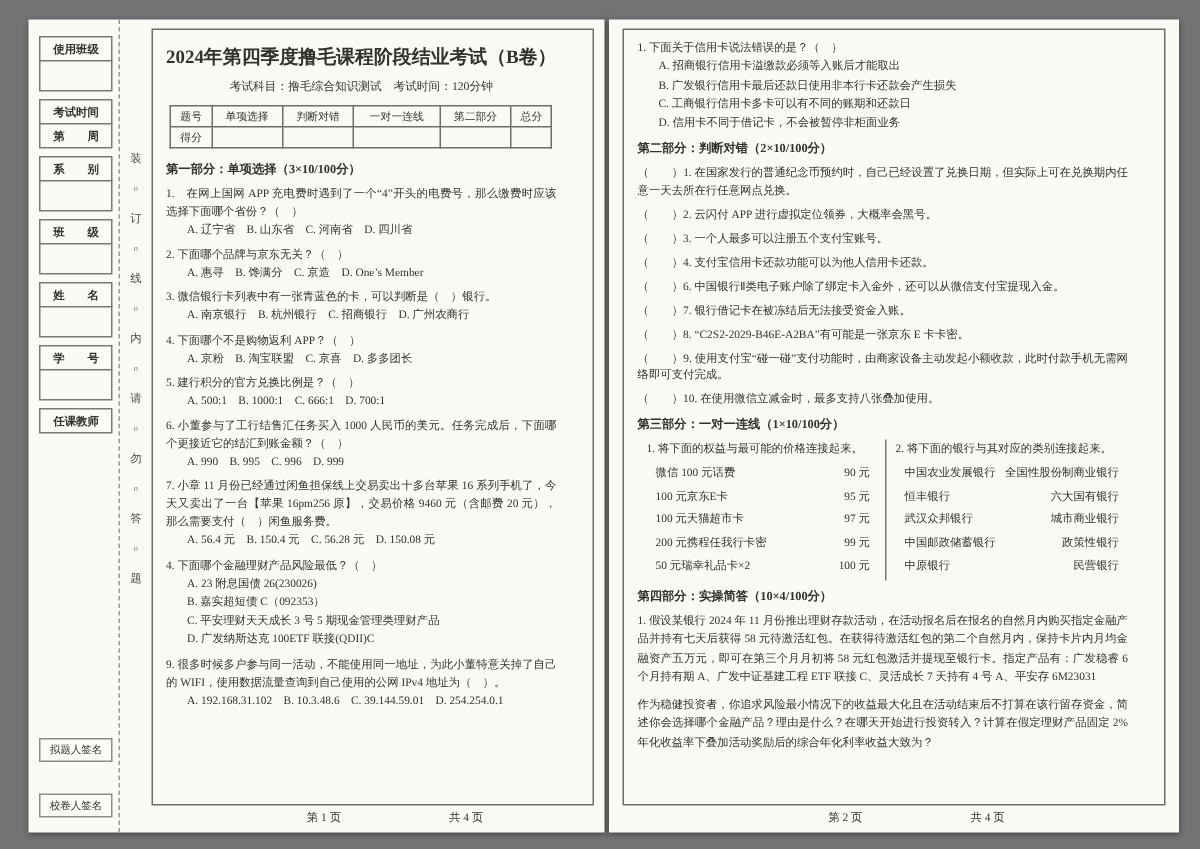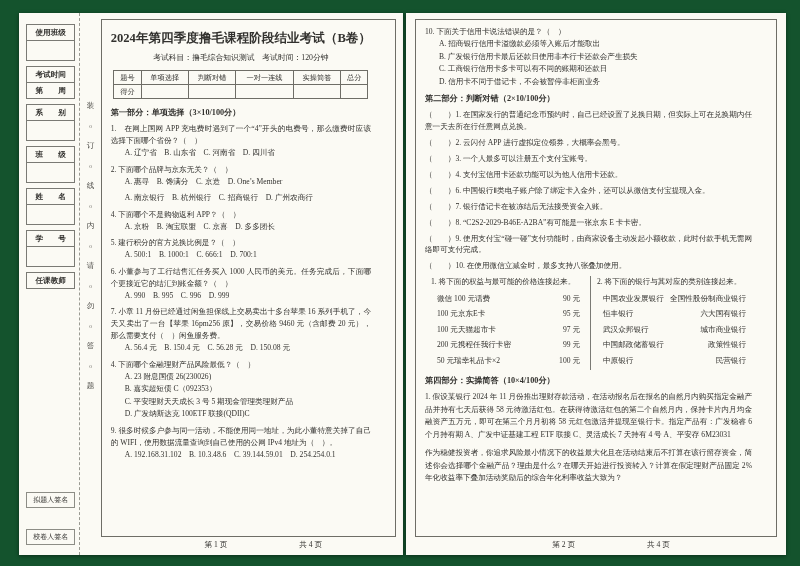--- a/index.html
+++ b/index.html
@@ -1,17 +1,17 @@
 <!DOCTYPE html>
 <html><head>
 <meta charset="utf-8">
 <style>
   html,body{margin:0;padding:0;}
   body{background:#9a9a96;font-family:"Liberation Serif", serif;}
-  .stage{position:relative;width:800px;height:566px;background:#14532d;overflow:hidden;
+  .stage{position:relative;width:800px;height:566px;background:#737373;overflow:hidden;
          font-family:"Liberation Serif", serif;color:#32312e;}
   .page{position:absolute;top:13px;height:542px;background:#fbfaf4;
         box-shadow:0 1px 4px rgba(0,0,0,.45);box-sizing:border-box;}
   .page1{left:19px;width:384px;display:flex;}
   .page2{left:406px;width:380px;}
   
   .sidebar{width:62px;box-sizing:border-box;padding:12px 4px 10px 7px;display:flex;
            flex-direction:column;font-size:7.6px;}
   .cell{border:1px solid #7a7a74;text-align:center;line-height:15px;height:15px;
         margin-top:-1px;background:#fbfaf4;white-space:nowrap;overflow:hidden;font-weight:bold;}
@@ -115,21 +115,21 @@
         <div class="exam-title">2024年第四季度撸毛课程阶段结业考试（B卷）</div>
         <div class="exam-subtitle">考试科目：撸毛综合知识测试　考试时间：120分钟</div>
 
         <table class="score-table">
           <tbody>
               <tr>
             <th>题号</th>
             <th>单项选择</th>
             <th>判断对错</th>
             <th>一对一连线</th>
-            <th>实操简答</th>
+            <th>第二部分</th>
             <th>总分</th>
           </tr>
           <tr>
             <td>得分</td>
             <td></td>
             <td></td>
             <td></td>
             <td></td>
             <td></td>
           </tr>
@@ -140,20 +140,21 @@
 
         <div class="q">
           <div class="stem">1.　在网上国网 APP 充电费时遇到了一个“4”开头的电费号，那么缴费时应该选择下面哪个省份？（　）</div>
           <div class="opt">A. 辽宁省　B. 山东省　C. 河南省　D. 四川省</div>
         </div>
         <div class="q">
           <div class="stem">2. 下面哪个品牌与京东无关？（　）</div>
           <div class="opt">A. 惠寻　B. 馋满分　C. 京造　D. One’s Member</div>
         </div>
         <div class="q">
+          <div class="stem">3. 微信银行卡列表中有一张青蓝色的卡，可以判断是（　）银行。</div>
           <div class="opt">A. 南京银行　B. 杭州银行　C. 招商银行　D. 广州农商行</div>
         </div>
         <div class="q">
           <div class="stem">4. 下面哪个不是购物返利 APP？（　）</div>
           <div class="opt">A. 京粉　B. 淘宝联盟　C. 京喜　D. 多多团长</div>
         </div>
         <div class="q">
           <div class="stem">5. 建行积分的官方兑换比例是？（　）</div>
           <div class="opt">A. 500:1　B. 1000:1　C. 666:1　D. 700:1</div>
         </div>
@@ -182,39 +183,40 @@
         <span>共 4 页</span>
       </div>
     </div>
   </div>
 
   <div class="page page2">
     <div class="content c2">
       <div class="frame">
 
         <div class="q">
-          <div class="stem">10. 下面关于信用卡说法错误的是？（　）</div>
+          <div class="stem">1. 下面关于信用卡说法错误的是？（　）</div>
           <div class="opt">A. 招商银行信用卡溢缴款必须等入账后才能取出</div>
           <div class="opt">B. 广发银行信用卡最后还款日使用非本行卡还款会产生损失</div>
           <div class="opt">C. 工商银行信用卡多卡可以有不同的账期和还款日</div>
           <div class="opt">D. 信用卡不同于借记卡，不会被暂停非柜面业务</div>
         </div>
 
         <div class="sec-heading">第二部分：判断对错（2×10/100分）</div>
 
         <div class="judge"><span class="jprefix">（　　）</span><span>1. 在国家发行的普通纪念币预约时，自己已经设置了兑换日期，但实际上可在兑换期内任意一天去所在行任意网点兑换。</span></div>
         <div class="judge"><span class="jprefix">（　　）</span><span>2. 云闪付 APP 进行虚拟定位领券，大概率会黑号。</span></div>
         <div class="judge"><span class="jprefix">（　　）</span><span>3. 一个人最多可以注册五个支付宝账号。</span></div>
         <div class="judge"><span class="jprefix">（　　）</span><span>4. 支付宝信用卡还款功能可以为他人信用卡还款。</span></div>
         <div class="judge"><span class="jprefix">（　　）</span><span>6. 中国银行Ⅱ类电子账户除了绑定卡入金外，还可以从微信支付宝提现入金。</span></div>
         <div class="judge"><span class="jprefix">（　　）</span><span>7. 银行借记卡在被冻结后无法接受资金入账。</span></div>
         <div class="judge"><span class="jprefix">（　　）</span><span>8. “C2S2-2029-B46E-A2BA”有可能是一张京东 E 卡卡密。</span></div>
         <div class="judge"><span class="jprefix">（　　）</span><span>9. 使用支付宝“碰一碰”支付功能时，由商家设备主动发起小额收款，此时付款手机无需网络即可支付完成。</span></div>
         <div class="judge"><span class="jprefix">（　　）</span><span>10. 在使用微信立减金时，最多支持八张叠加使用。</span></div>
 
+        <div class="sec-heading">第三部分：一对一连线（1×10/100分）</div>
 
         <div class="connect">
           <div class="ccol ccol1">
             <div class="ctitle">1. 将下面的权益与最可能的价格连接起来。</div>
             <div class="crow">
                 <span>微信 100 元话费</span>
                 <span>90 元</span>
               </div>
             <div class="crow">
                 <span>100 元京东E卡</span>

